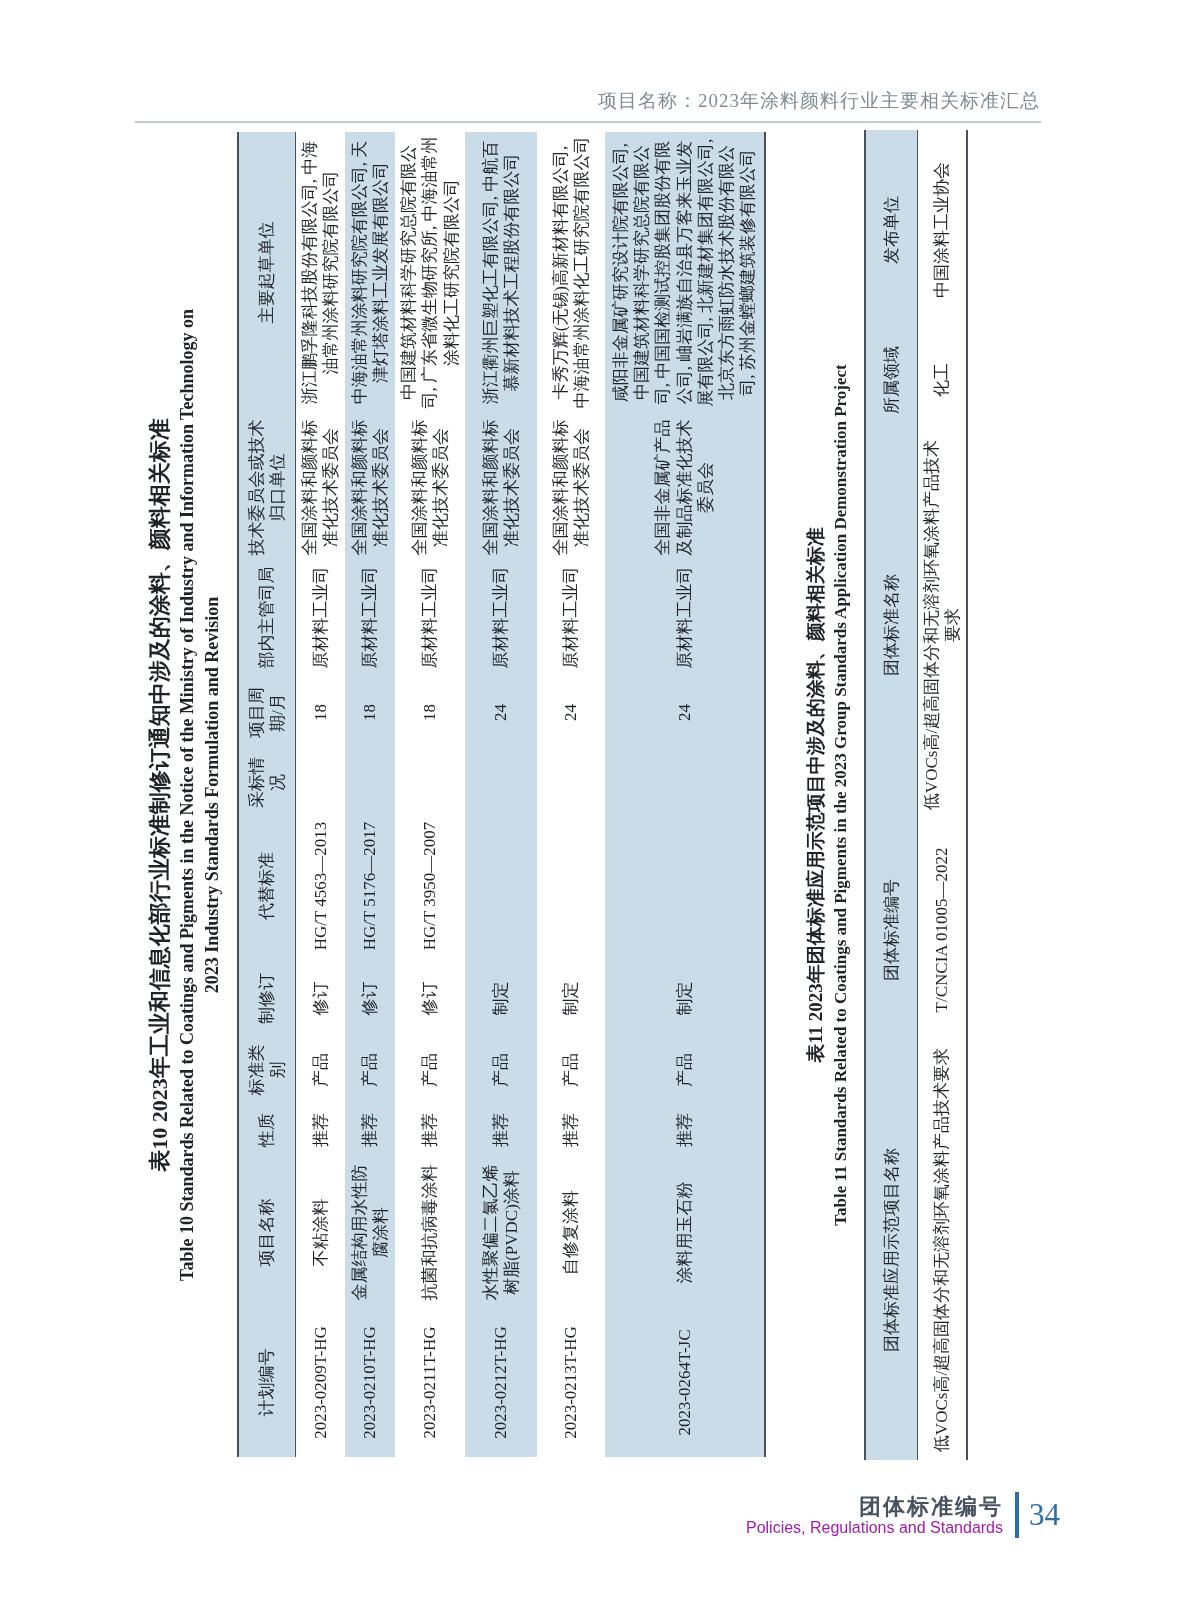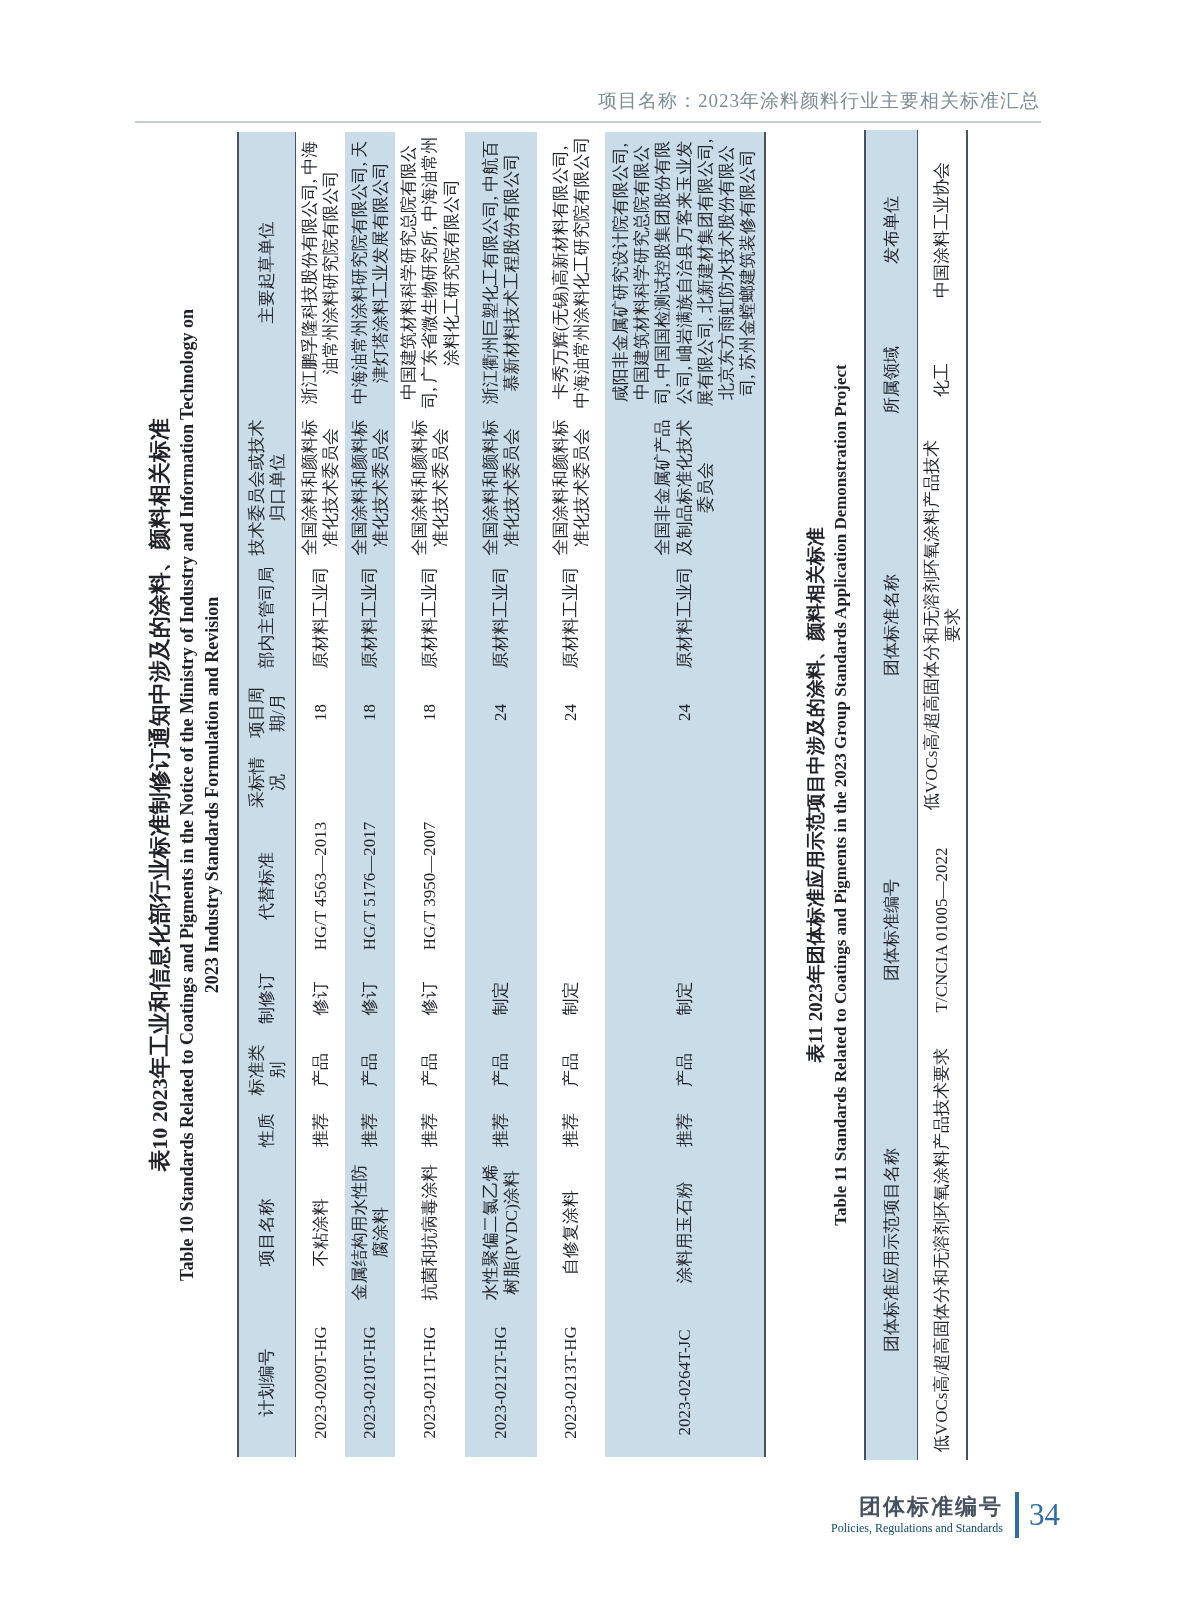--- a/index.html
+++ b/index.html
@@ -67,22 +67,22 @@
     position:absolute;top:1492px;right:127px;
     display:flex;align-items:center;
   }
   .footer-text{text-align:right;}
   .footer-cn{
     font-family:"Liberation Sans","DejaVu Sans",sans-serif;
     font-weight:bold;font-size:22px;color:#46525f;letter-spacing:2px;
     line-height:26px;
   }
   .footer-en{
-    font-family:Liberation Serif, serif;
-    font-size:12px;color:#0c4a6e;line-height:16px;
+    font-family:Liberation Sans, sans-serif;
+    font-size:16px;color:#a21caf;line-height:16px;
   }
   .footer-bar{
     width:4px;height:46px;background:#2f6da6;margin:0 10px 0 12px;
   }
   .footer-num{
     font-family:"Liberation Serif","DejaVu Serif",serif;
     font-size:31px;color:#2f6da6;
   }
 </style>
 </head>

